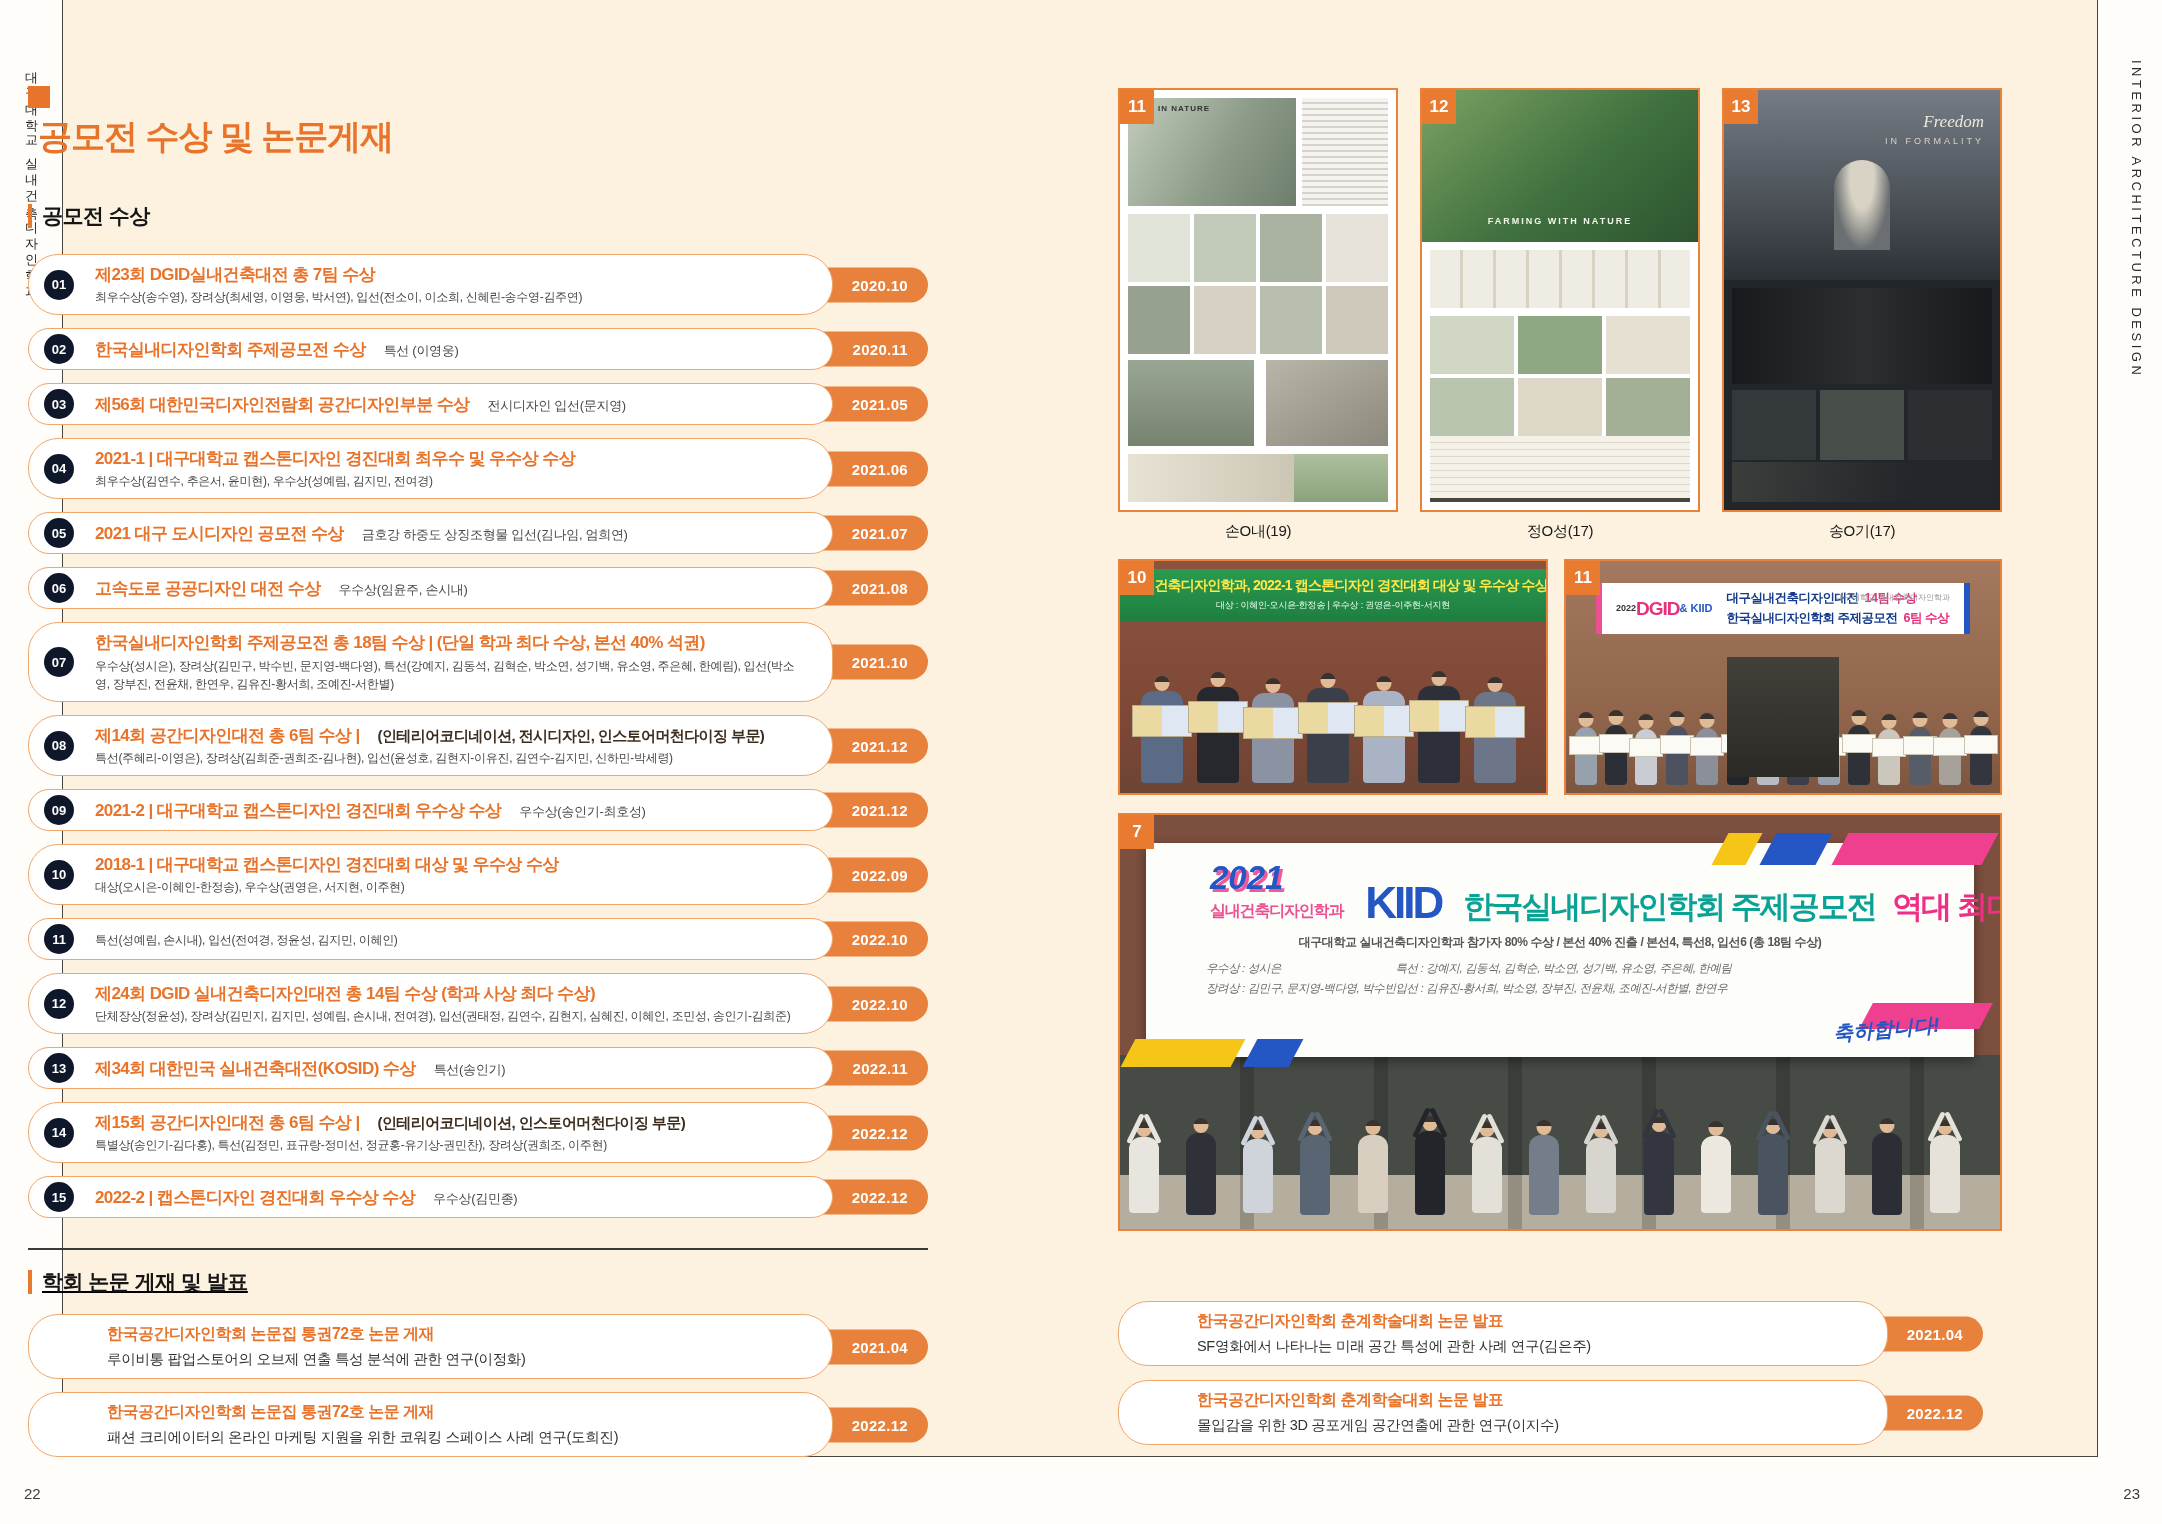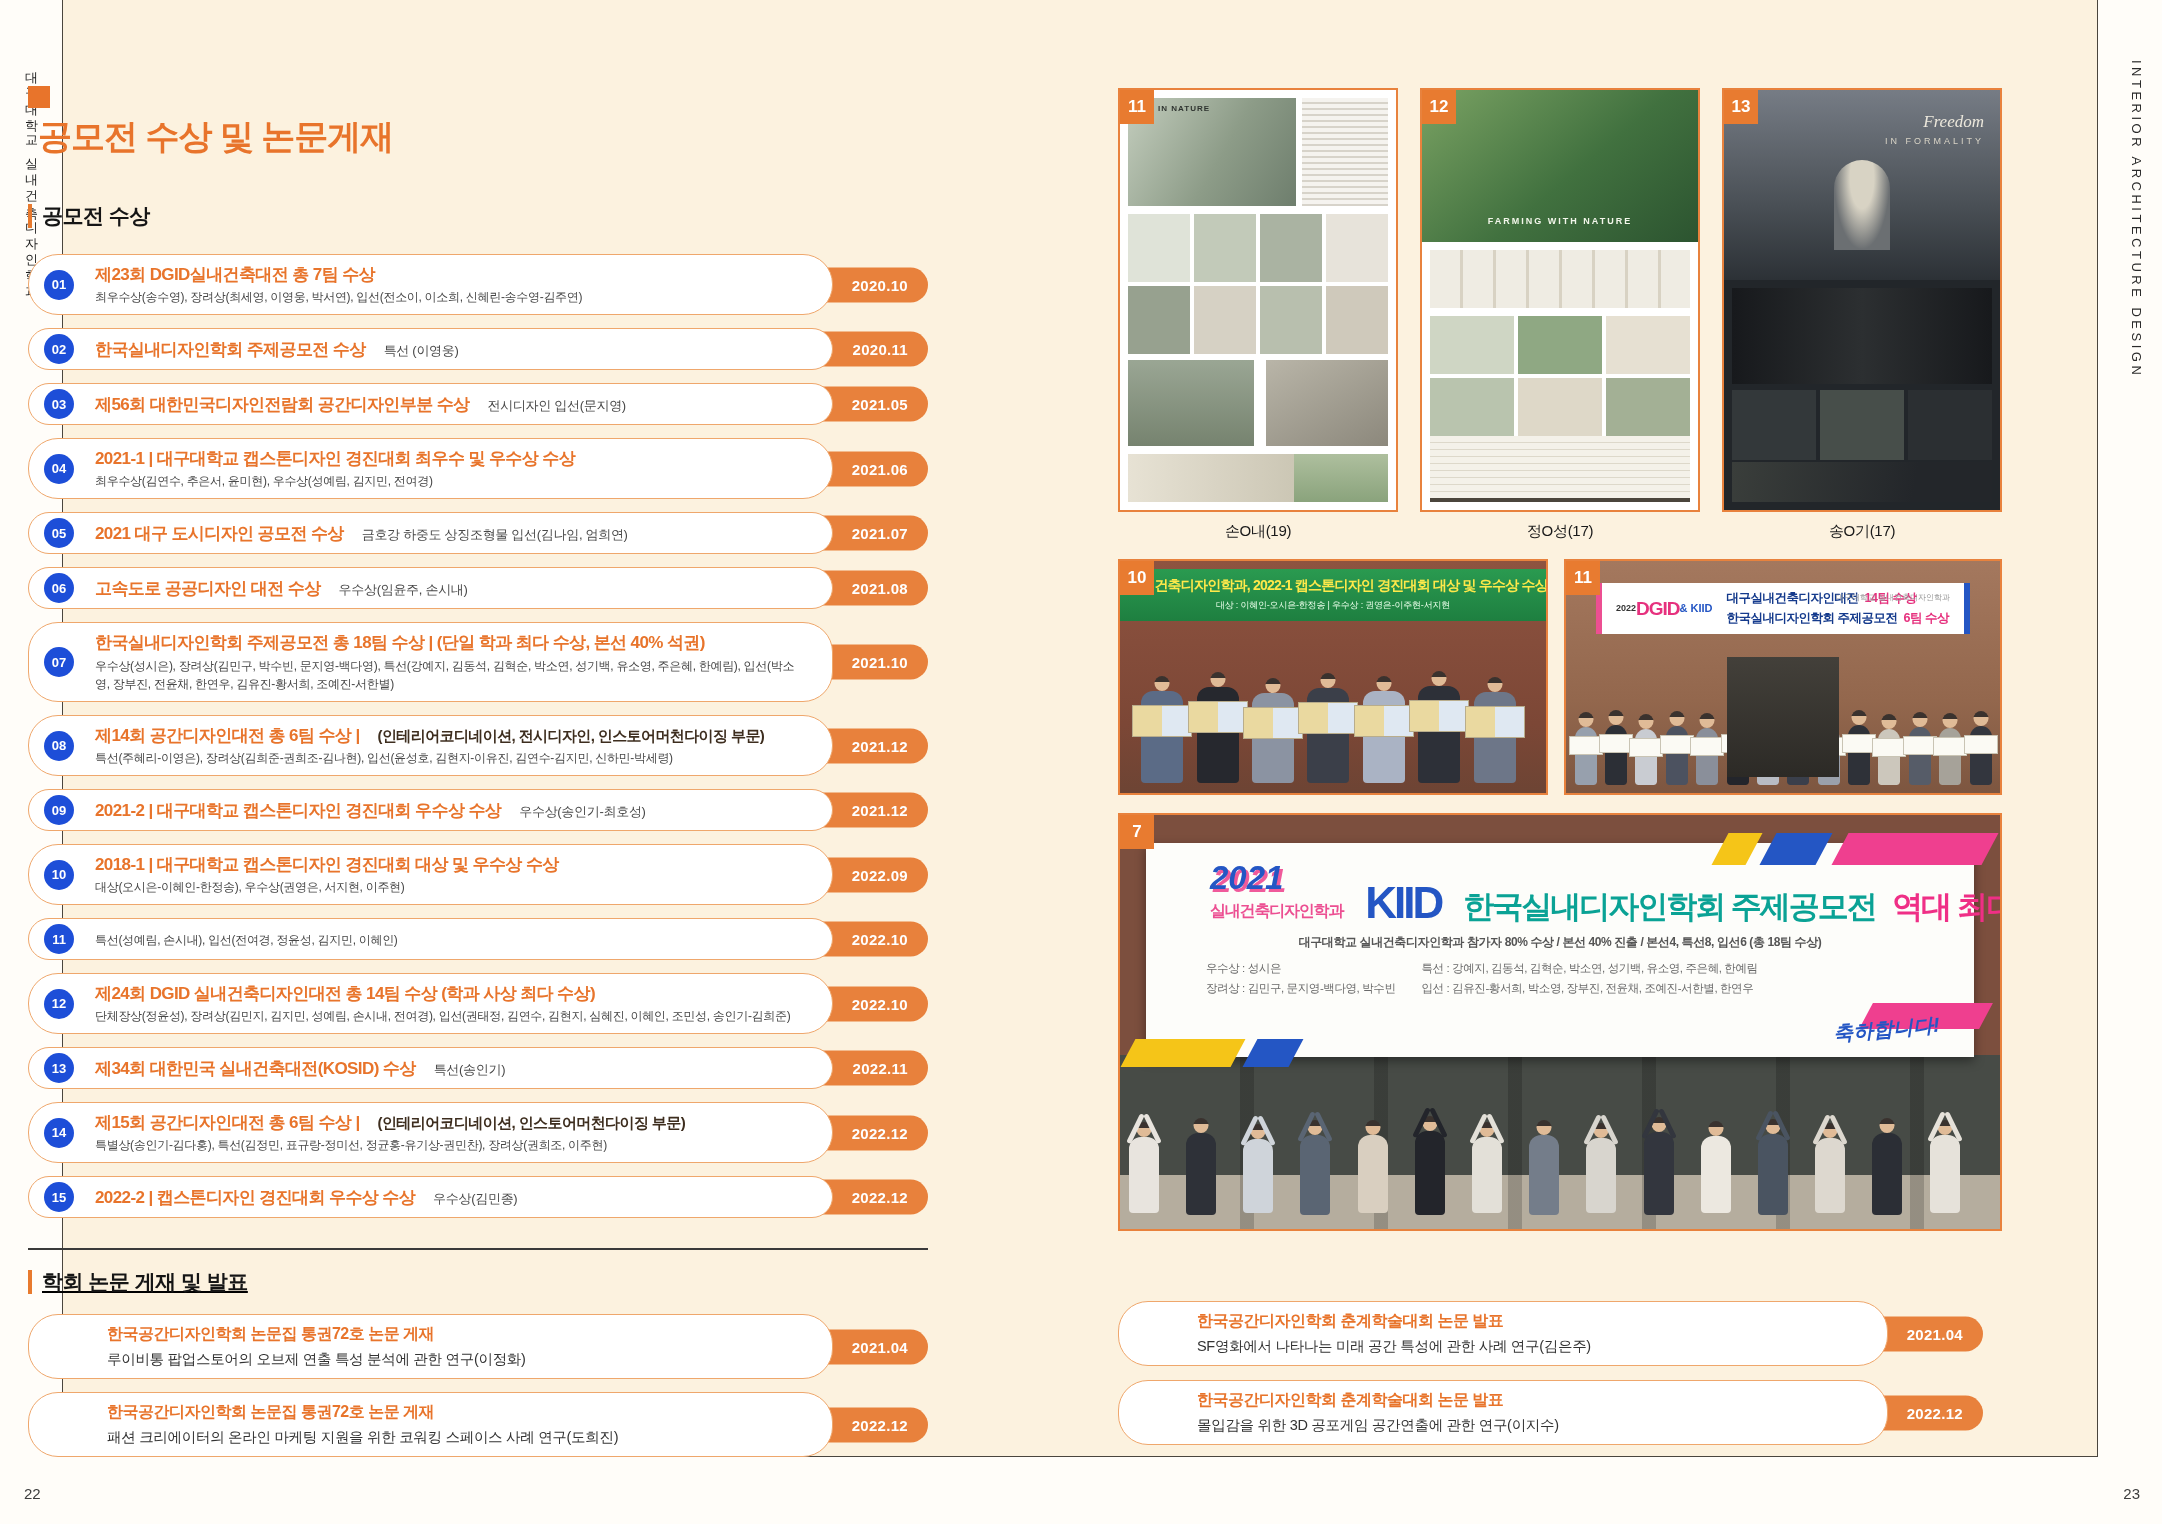--- a/index.html
+++ b/index.html
@@ -21,21 +21,21 @@
   .sec .txt{font-size:21px;font-weight:bold;color:#151515;letter-spacing:-0.5px;}
 
   .rows{margin-top:24px;display:flex;flex-direction:column;gap:13px;width:805px;}
   .row{position:relative;}
   .cap{position:absolute;top:50%;transform:translateY(-50%);right:-95px;width:175px;height:35px;
        background:#e8813c;border-radius:18px;color:#fff;display:flex;align-items:center;justify-content:flex-end;
        padding-right:20px;font-weight:bold;font-size:15px;letter-spacing:.3px;z-index:0;box-sizing:border-box;}
   .pill{position:relative;z-index:1;background:#ffffff;border:1.5px solid #efa76c;border-radius:30px;
         padding:8px 24px 8px 66px;display:flex;flex-direction:column;justify-content:center;overflow:hidden;min-height:24px;}
   .badge{position:absolute;left:15px;top:50%;transform:translateY(-50%);width:30px;height:30px;border-radius:50%;
-         background:#1d4ed8;color:#fff;font-size:13px;font-weight:bold;display:flex;align-items:center;justify-content:center;z-index:2;}
+         background:#0f172a;color:#fff;font-size:13px;font-weight:bold;display:flex;align-items:center;justify-content:center;z-index:2;}
   .t-line{display:flex;align-items:baseline;gap:18px;white-space:nowrap;}
   .t{font-size:17px;font-weight:bold;color:#e8742b;letter-spacing:-0.6px;}
   .note{font-size:15px;font-weight:bold;color:#3d2d1e;letter-spacing:-0.6px;}
   .inl{font-size:13px;color:#474747;letter-spacing:-0.3px;}
   .d{font-size:12px;color:#474747;margin-top:3px;white-space:nowrap;letter-spacing:-0.3px;}
   .d.wrap{white-space:normal;line-height:1.5;}
 
   .divider{width:900px;border-top:2px solid #3a3a3a;margin-top:30px;}
   .sec.papers-head{margin-top:18px;text-decoration:underline;}
   .rows.papers{margin-top:18px;}
@@ -127,21 +127,21 @@
   .dk5{left:104px;bottom:-10px;width:46px;height:28px;background:#2456c4;}
   .dk6{right:-12px;bottom:28px;width:120px;height:26px;background:#ef3f8f;}
   .fb-top{display:flex;align-items:flex-end;gap:22px;padding:20px 26px 0 64px;}
   .fy{font-size:33px;font-weight:bold;font-style:italic;color:#2456c4;text-shadow:3px 3px 0 #f05a9b;line-height:.9;}
   .fdept{font-size:16px;font-weight:bold;color:#ec4f92;margin-top:8px;letter-spacing:-1.2px;white-space:nowrap;}
   .fkiid{font-size:44px;font-weight:bold;color:#2456c4;letter-spacing:-3px;line-height:.85;}
   .fmainwrap{white-space:nowrap;line-height:1;}
   .fmain{font-size:31px;font-weight:bold;color:#0aa295;letter-spacing:-2px;}
   .facc{font-size:31px;font-weight:bold;color:#ef2f86;letter-spacing:-2px;margin-left:12px;}
   .fsub{text-align:center;font-size:12px;color:#555;margin-top:12px;font-weight:bold;white-space:nowrap;letter-spacing:-0.4px;}
-  .fawards{display:flex;justify-content:flex-start;gap:26px;margin-top:10px;padding-left:60px;font-size:11.5px;color:#6a6a6a;}
+  .fawards{display:flex;justify-content:flex-start;margin-top:10px;padding-left:60px;font-size:11.5px;color:#6a6a6a;font-style:italic;}
   .fawards .fa div + div{margin-top:5px;}
   .fawards .fa div{white-space:nowrap;letter-spacing:-0.4px;}
   .fcong{position:absolute;right:34px;bottom:14px;font-size:20px;font-weight:bold;font-style:italic;color:#2456c4;transform:rotate(-5deg);}
   .facade{position:absolute;left:0;right:0;top:242px;bottom:0;
           background:repeating-linear-gradient(90deg,transparent 0 120px,rgba(0,0,0,.18) 120px 134px);}
   .papers-right{margin-top:70px;display:flex;flex-direction:column;gap:14px;width:770px;}
 </style>
 </head>
 <body>
 

